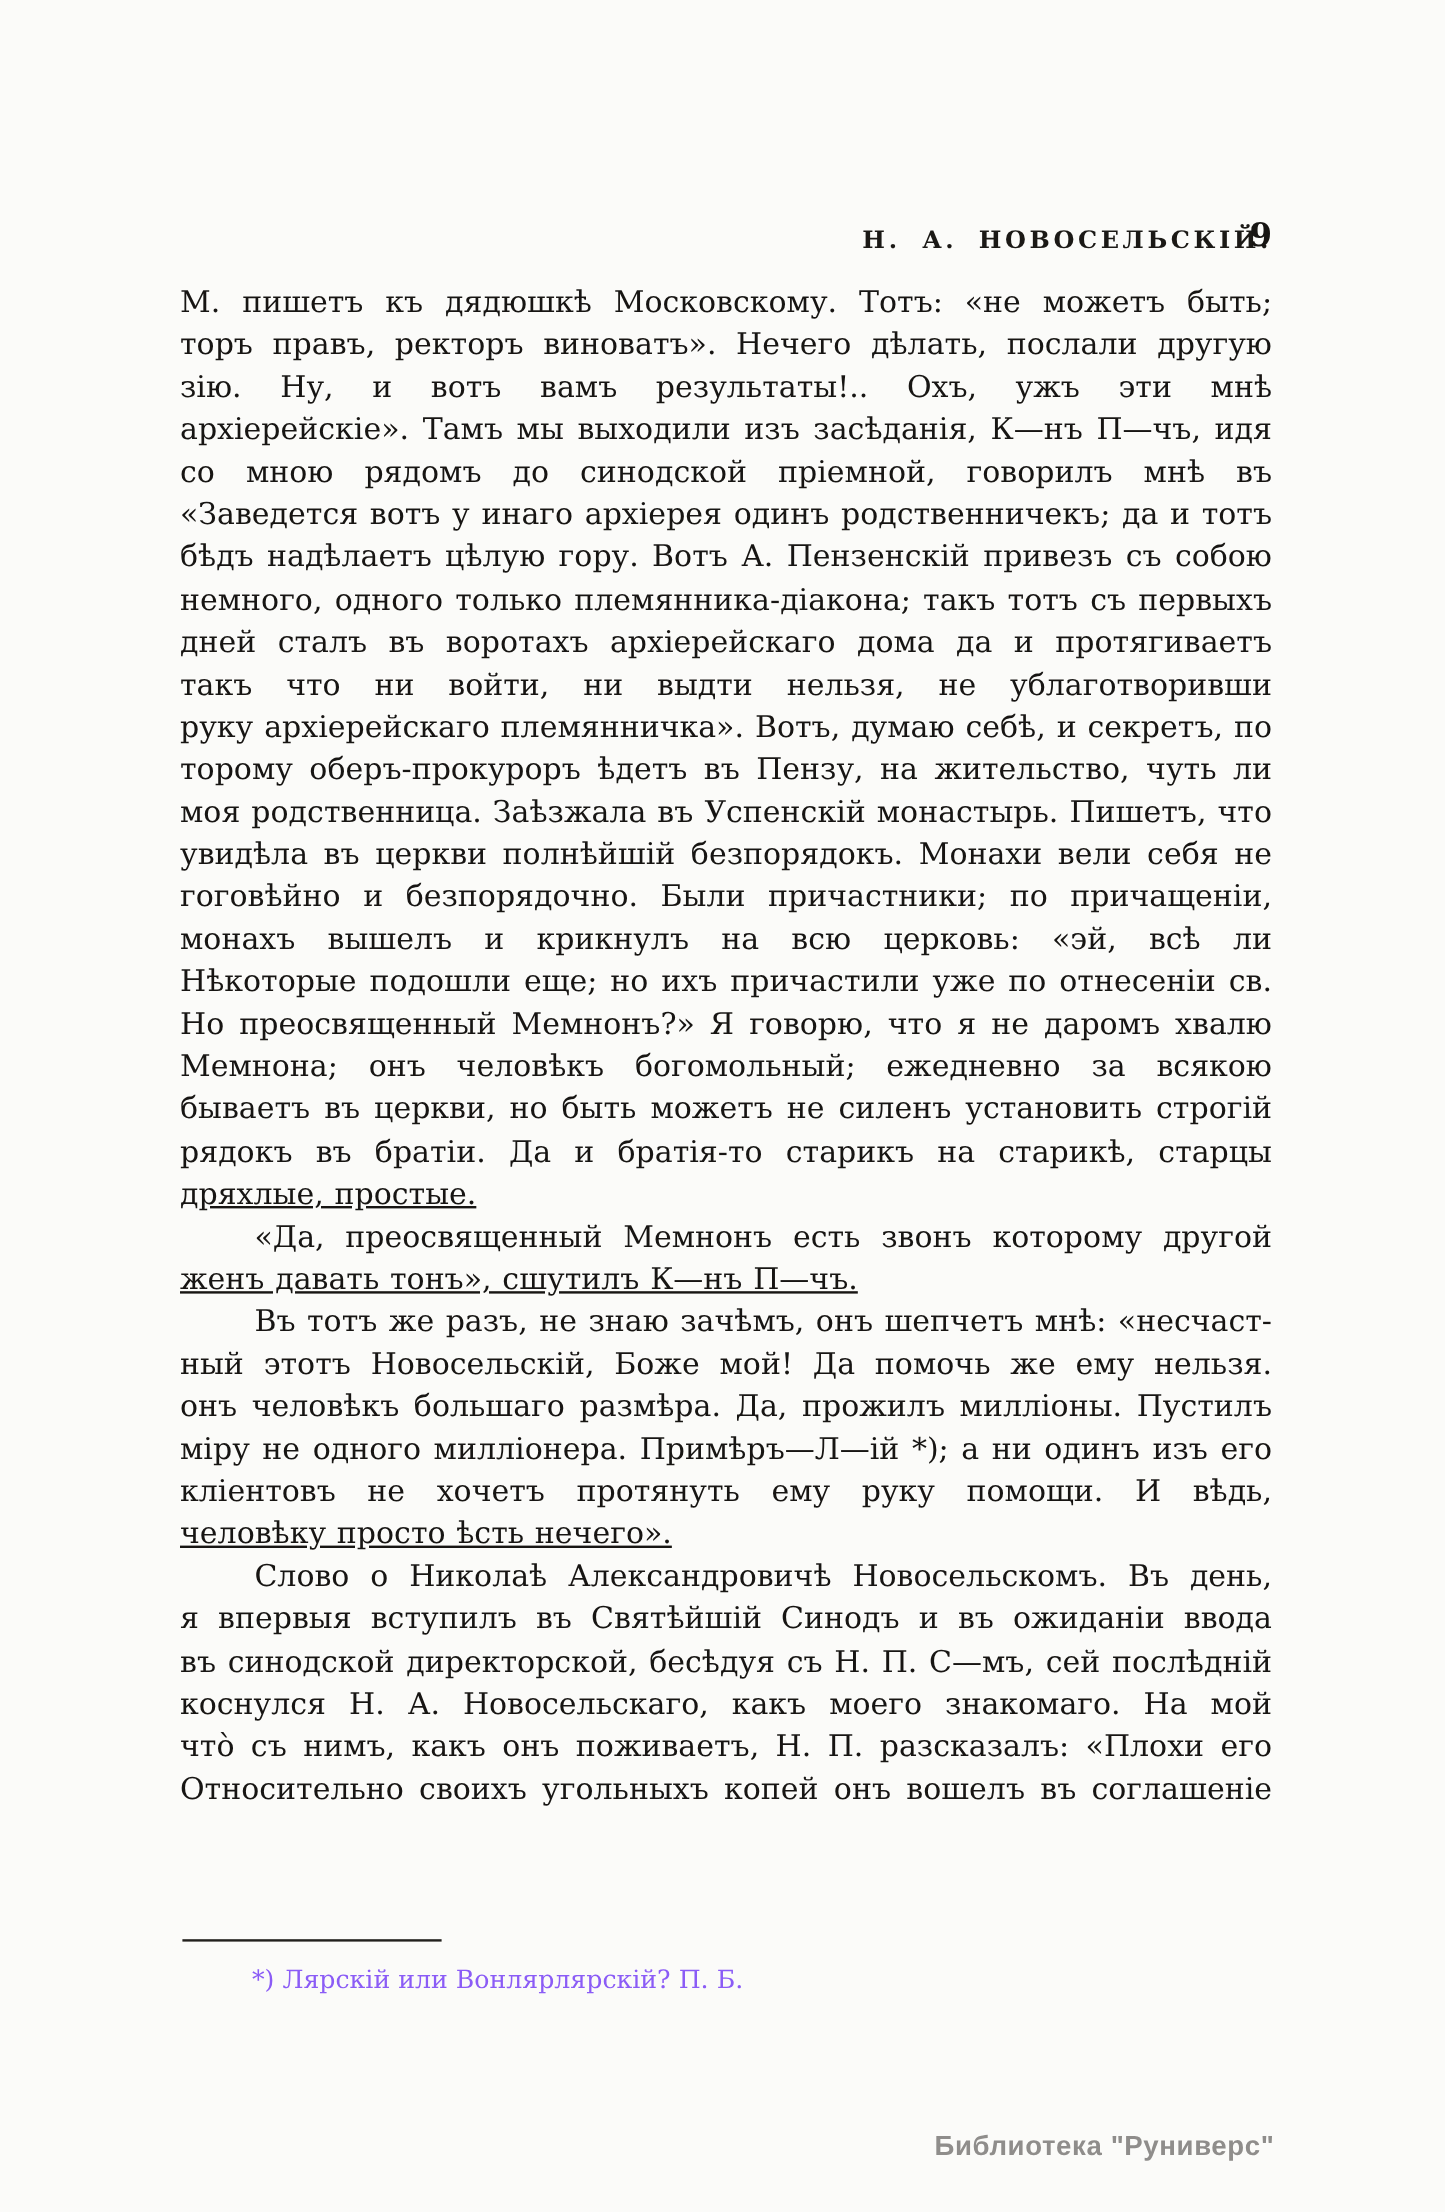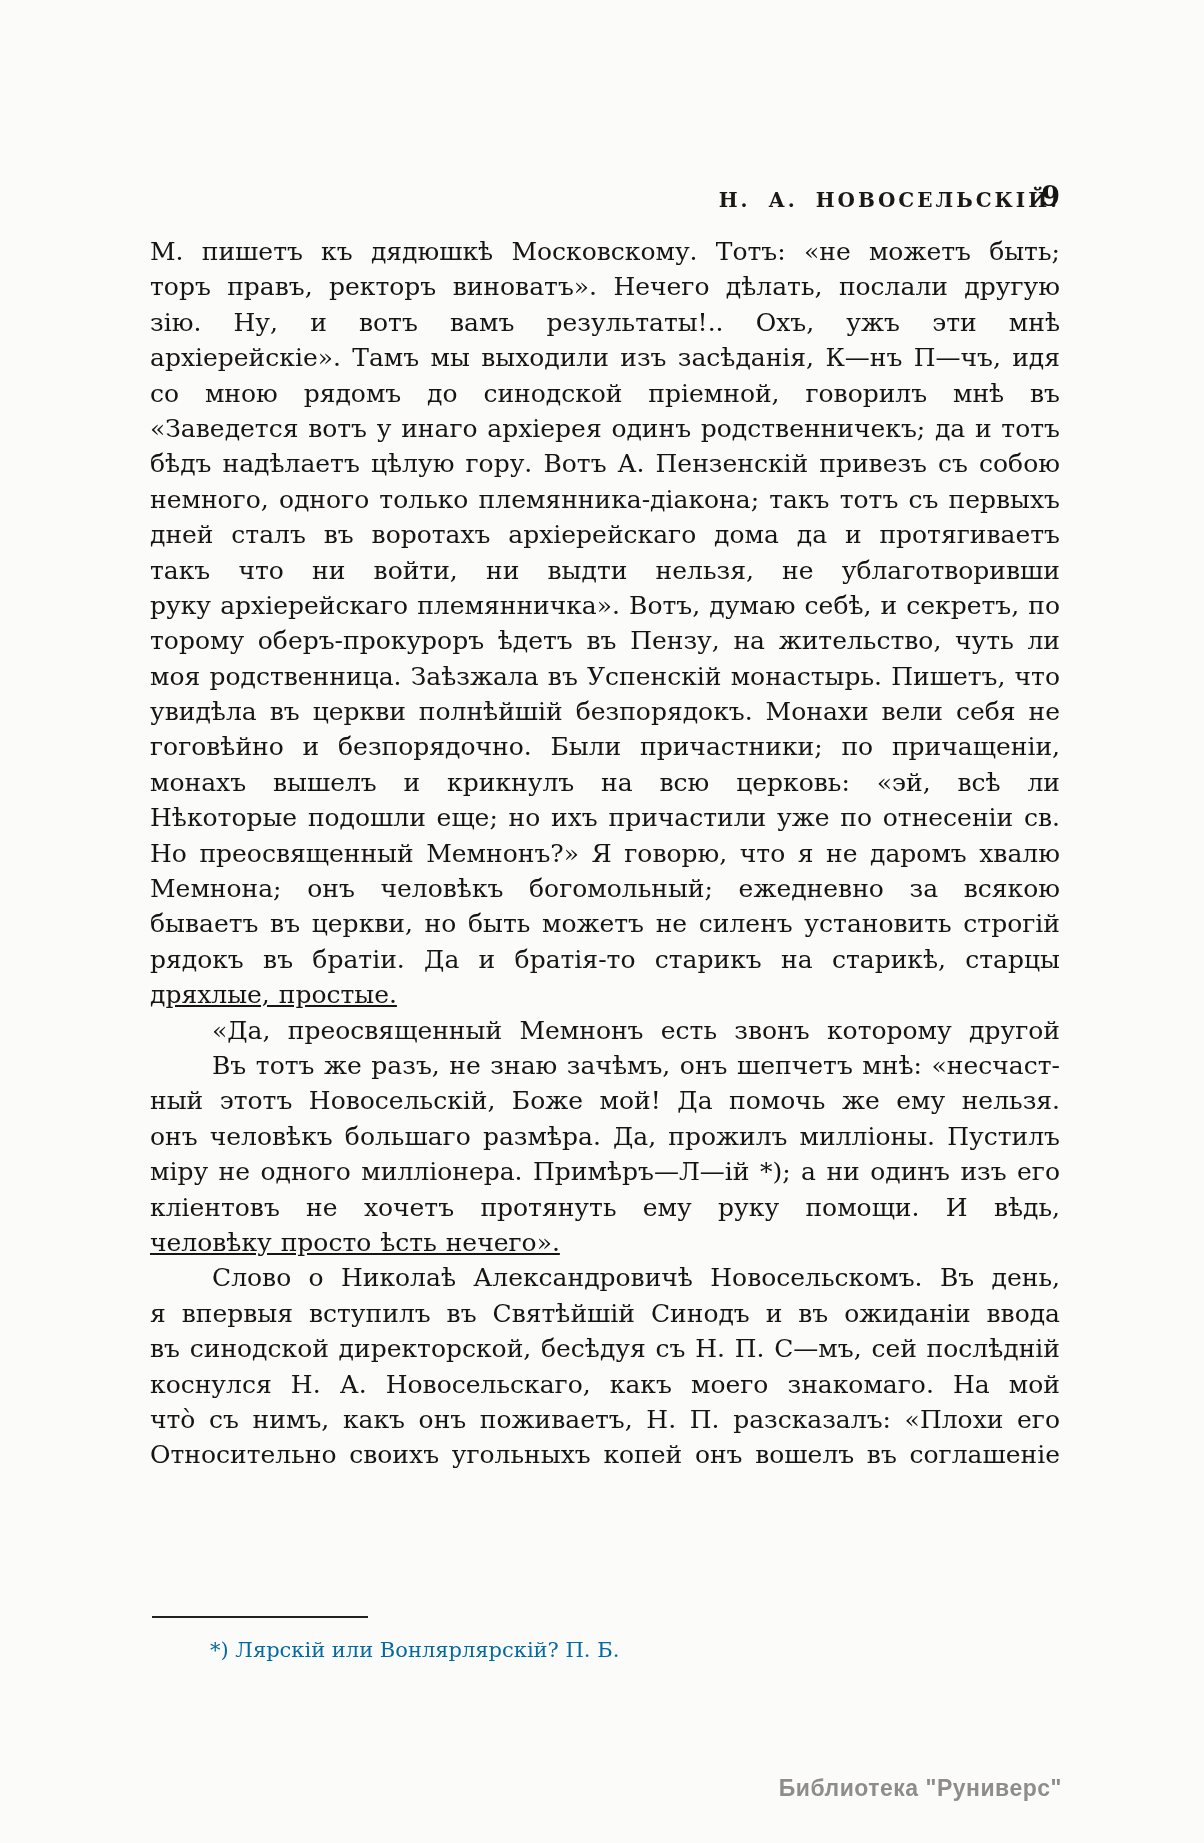--- a/index.html
+++ b/index.html
@@ -68,21 +68,21 @@
     border-top: 2px solid #22201d;
   }
   .footnote {
     position: absolute;
     top: 1636px;
     left: 150px;
     width: 910px;
     font-size: 21px;
     line-height: 28px;
     text-indent: 60px;
-    color: #0369a1;
+    color: #8b5cf6;
   }
   .watermark {
     position: absolute;
     top: 1775px;
     right: 142px;
     font-family: "Liberation Sans", sans-serif;
     font-size: 23px;
     font-weight: 700;
     color: #8f8d8b;
     letter-spacing: 0.5px;
@@ -114,20 +114,21 @@
       <div class="line">увидѣла въ церкви полнѣйшій безпорядокъ. Монахи вели себя не бла-</div>
       <div class="line">гоговѣйно и безпорядочно. Были причастники; по причащеніи, одинъ</div>
       <div class="line">монахъ вышелъ и крикнулъ на всю церковь: «эй, всѣ ли причастились?»</div>
       <div class="line">Нѣкоторые подошли еще; но ихъ причастили уже по отнесеніи св.</div>
       <div class="line">Но преосвященный Мемнонъ?» Я говорю, что я не даромъ хвалю преосв.</div>
       <div class="line">Мемнона; онъ человѣкъ богомольный; ежедневно за всякою службою</div>
       <div class="line">бываетъ въ церкви, но быть можетъ не силенъ установить строгій по-</div>
       <div class="line">рядокъ въ братіи. Да и братія-то старикъ на старикѣ, старцы совсѣмъ</div>
       <div class="line lastline">дряхлые, простые.</div>
       <div class="line indent">«Да, преосвященный Мемнонъ есть звонъ которому другой дол-</div>
+      <div class="line lastline">женъ давать тонъ», сшутилъ К—нъ П—чъ.</div>
       <div class="line indent">Въ тотъ же разъ, не знаю зачѣмъ, онъ шепчетъ мнѣ: «несчаст-</div>
       <div class="line">ный этотъ Новосельскій, Боже мой! Да помочь же ему нельзя. Вѣдь,</div>
       <div class="line">онъ человѣкъ большаго размѣра. Да, прожилъ милліоны. Пустилъ по</div>
       <div class="line">міру не одного милліонера. Примѣръ—Л—ій *); а ни одинъ изъ его</div>
       <div class="line">кліентовъ не хочетъ протянуть ему руку помощи. И вѣдь, представьте,</div>
       <div class="line lastline">человѣку просто ѣсть нечего».</div>
       <div class="line indent">Слово о Николаѣ Александровичѣ Новосельскомъ. Въ день, когда</div>
       <div class="line">я впервыя вступилъ въ Святѣйшій Синодъ и въ ожиданіи ввода сидѣлъ</div>
       <div class="line">въ синодской директорской, бесѣдуя съ Н. П. С—мъ, сей послѣдній</div>
       <div class="line">коснулся Н. А. Новосельскаго, какъ моего знакомаго. На мой вопросъ,</div>

